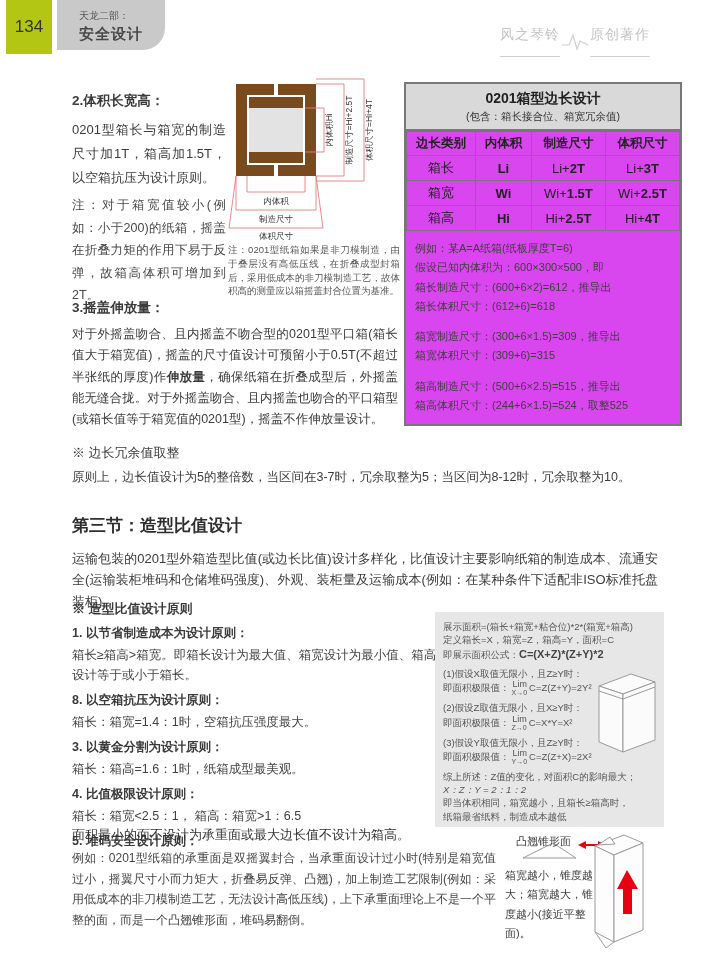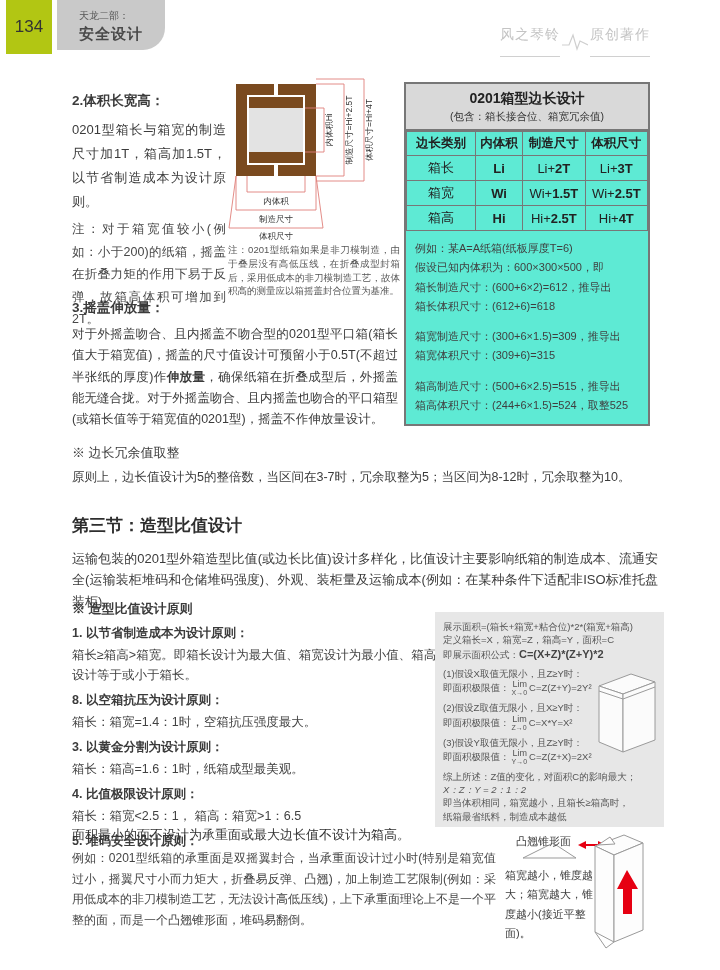--- a/index.html
+++ b/index.html
@@ -26,21 +26,21 @@
   .s2 .p{font-size:13px;line-height:1.85;text-align:justify;}
   .s2 .n{font-size:12.5px;line-height:1.8;text-align:justify;color:#474747;margin-top:4px;}
 
   .s3t{left:72px;top:299px;font-size:13.5px;font-weight:bold;}
   .s3b{left:72px;top:324px;width:326px;font-size:12.5px;line-height:1.7;text-align:justify;}
 
   .diagwrap{left:226px;top:76px;}
   .diagnote{left:228px;top:243px;width:172px;font-size:9.5px;line-height:1.45;color:#555;text-align:justify;}
 
   
-  .tbox{left:404px;top:82px;width:246px;border:2px solid #777;box-sizing:border-box;background:#5eead4;}
+  .tbox{left:404px;top:82px;width:278px;border:2px solid #777;box-sizing:border-box;background:#d946ef;}
   .tbox-head{background:#d9d9d9;text-align:center;padding:6px 4px 5px;border-bottom:2px solid #777;}
   .tbox-title{font-size:14px;font-weight:bold;color:#222;}
   .tbox-sub{font-size:10.5px;color:#333;margin-top:2px;}
   .tbox table{width:100%;border-collapse:collapse;font-size:12.5px;color:#222;}
   .tbox th,.tbox td{border:1.5px solid #777;text-align:center;padding:3px 0;}
   .tbox th{font-size:12.5px;}
   .tbox td{font-size:13px;}
   .tbox tr th:first-child,.tbox tr td:first-child{width:68px;}
   .tbox-ex{padding:8px 9px 9px;font-size:11px;line-height:1.75;color:#3f3f3f;}
   .tbox-ex .grp{margin-bottom:11px;}
@@ -91,21 +91,21 @@
   <div class="brand">
     <span>风之琴铃</span>
     <svg width="26" height="20" viewBox="0 0 26 20">
       <polyline points="0,13 7,13 11,3 15,17 18,9 26,13" fill="none" stroke="#cfcfcf" stroke-width="1.2"></polyline>
     </svg>
     <span>原创著作</span>
   </div>
 
   <div class="abs s2">
     <div class="t">2.体积长宽高：</div>
-    <div class="p">0201型箱长与箱宽的制造尺寸加1T，箱高加1.5T，以节省制造成本为设计原则。</div>
+    <div class="p">0201型箱长与箱宽的制造尺寸加1T，箱高加1.5T，以空箱抗压为设计原则。</div>
     <div class="n">注：对于箱宽值较小(例如：小于200)的纸箱，摇盖在折叠力矩的作用下易于反弹，故箱高体积可增加到2T。</div>
   </div>
 
   <div class="abs diagwrap">
     <svg width="172" height="166" viewBox="0 0 172 166">
 
       <rect x="23" y="21" width="54" height="66" fill="#e3e3e3"></rect>
 
       <g fill="#7a4a1f">
         <rect x="10" y="8" width="11" height="92"></rect>

